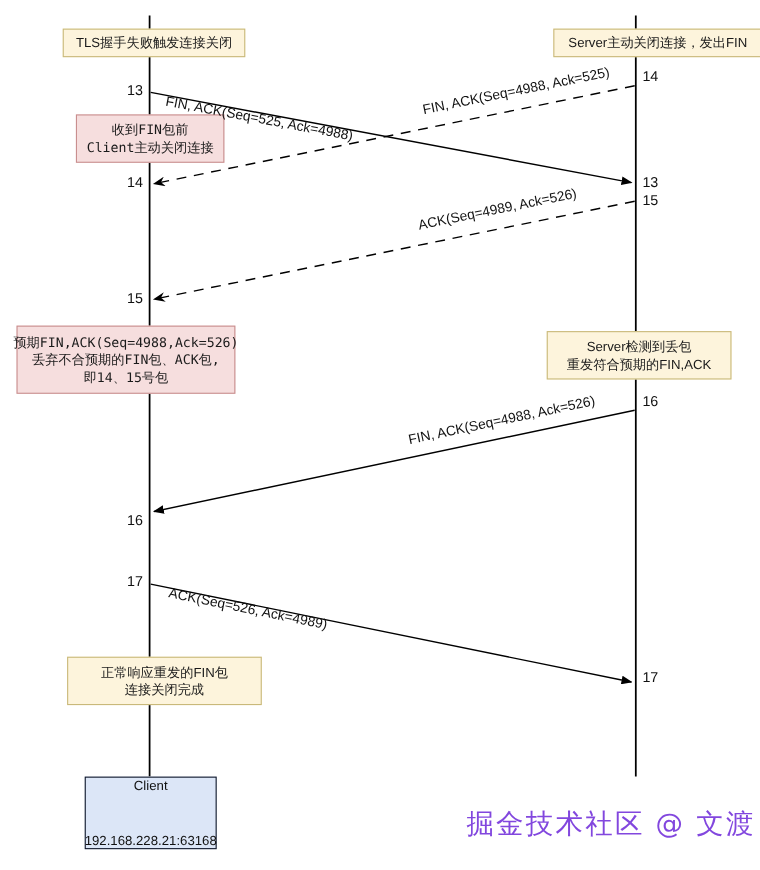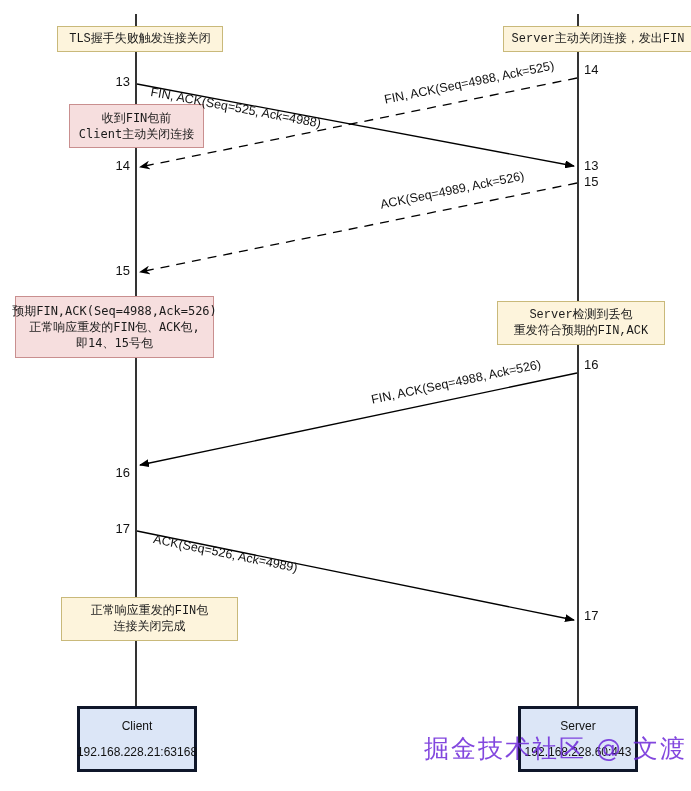--- a/index.html
+++ b/index.html
@@ -37,42 +37,42 @@
     white-space: pre;
     display: flex;
     flex-direction: column;
     align-items: center;
     justify-content: center;
   }
   .note-yellow {
     background: #fdf4dc;
     border: 1px solid #c9b97a;
     color: #1a1a1a;
-    font-family: Liberation Mono, monospace;
+    font-family: Liberation Sans, sans-serif;
     font-size: 12px;
   }
   .note-pink {
     background: #f6dede;
     border: 1px solid #c98f8f;
     color: #1a1a1a;
     font-family: "DejaVu Sans Mono", "Liberation Mono", monospace;
     font-size: 12px;
   }
   .note-line { display: block; }
 
   
   .actor {
     position: absolute;
     box-sizing: border-box;
     background: #dce6f7;
-    border: 3px solid #0f172a;
+    border: 1px solid #0f172a;
     display: flex;
     flex-direction: column;
     align-items: center;
-    justify-content: center;
+    justify-content: space-between;
     font-family: "Liberation Sans", sans-serif;
     font-size: 12px;
     color: #111;
   }
   .actor-name { margin-bottom: 12px; }
   .actor-addr { font-size: 12px; }
 
   
   .pktno {
     position: absolute;
@@ -144,21 +144,21 @@
     <span class="note-line">Server主动关闭连接，发出FIN</span>
   </div>
 
   <div class="note note-pink" style="left:69px; top:104px; width:135px; height:44px;">
     <span class="note-line">收到FIN包前</span>
     <span class="note-line">Client主动关闭连接</span>
   </div>
 
   <div class="note note-pink" style="left:15px; top:296px; width:199px; height:62px;">
     <span class="note-line">预期FIN,ACK(Seq=4988,Ack=526)</span>
-    <span class="note-line">正常响应重发的FIN包、ACK包,</span>
+    <span class="note-line">丢弃不合预期的FIN包、ACK包,</span>
     <span class="note-line">即14、15号包</span>
   </div>
 
   <div class="note note-yellow" style="left:497px; top:301px; width:168px; height:44px;justify-content:center;">
     <span class="note-line">Server检测到丢包</span>
     <span class="note-line">重发符合预期的FIN,ACK</span>
   </div>
 
   <div class="note note-yellow" style="left:61px; top:597px; width:177px; height:44px;">
     <span class="note-line">正常响应重发的FIN包</span>
@@ -185,20 +185,16 @@
 
   <div class="msglabel" style="left:370px; top:393px; transform: rotate(-11.9deg);">FIN, ACK(Seq=4988, Ack=526)</div>
 
   <div class="msglabel" style="left:155px; top:532px; transform: rotate(11.5deg);">ACK(Seq=526, Ack=4989)</div>
 
   <div class="actor" style="left:77px; top:706px; width:120px; height:66px;">
     <span class="actor-name">Client</span>
     <span class="actor-addr">192.168.228.21:63168</span>
   </div>
 
-  <div class="actor" style="left:518px; top:706px; width:120px; height:66px;">
-    <span class="actor-name">Server</span>
-    <span class="actor-addr">192.168.228.60:443</span>
-  </div>
 
   <div class="watermark">掘金技术社区 @ 文渡</div>
 
 </div>
 
 </body></html>

